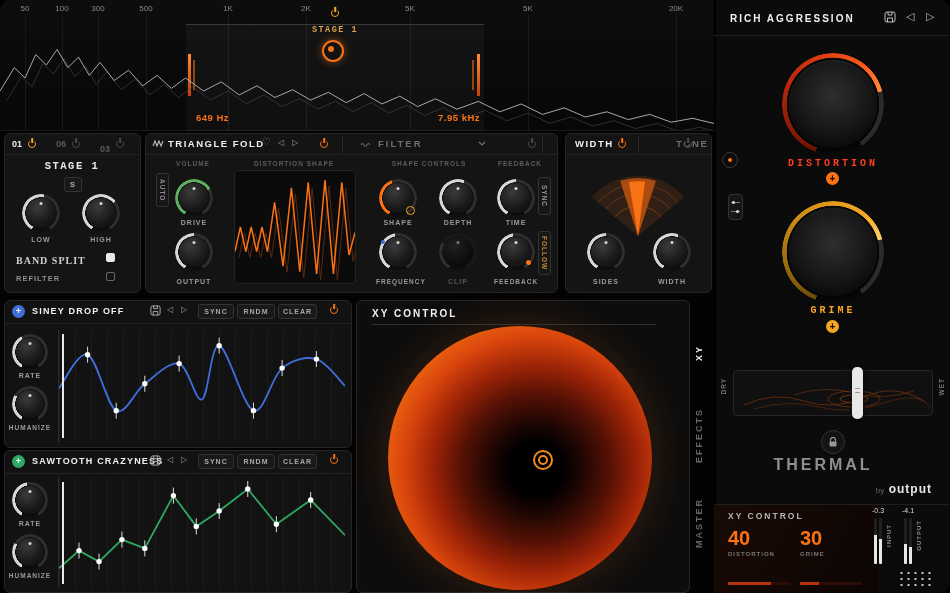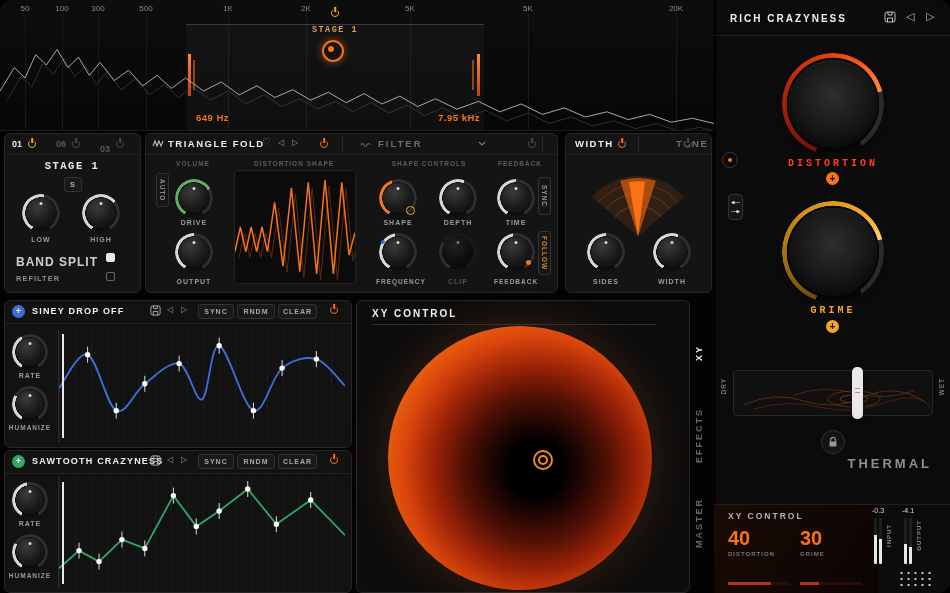--- a/index.html
+++ b/index.html
@@ -107,21 +107,21 @@
   <span class="pwr" style="left:116px;top:140px;color:#4a4a4a;"></span>
 
   <div class="abs b c" style="left:24px;top:160px;width:96px;font-size:10.5px;letter-spacing:1.5px;color:#e8e8e8;">STAGE 1</div>
   <div class="btn" style="left:64px;top:177px;width:16px;height:13px;font-size:8px;">S</div>
 
   <div class="knob" style="left:26px;top:198px;width:30px;height:30px;--a:160deg;"></div>
   <div class="knob" style="left:86px;top:198px;width:30px;height:30px;--a:200deg;"></div>
   <div class="abs lbl" style="left:26px;top:236px;width:30px;">LOW</div>
   <div class="abs lbl" style="left:86px;top:236px;width:30px;">HIGH</div>
 
-  <span class="abs b" style="left:16px;top:255px;font-size:12px;letter-spacing:1px;color:#cfcfcf;">BAND SPLIT</span>
+  <span class="abs b" style="left:16px;top:255px;font-size:10px;letter-spacing:1px;color:#cfcfcf;font-family:Liberation Serif, serif;">BAND SPLIT</span>
   <div class="chk on" style="left:106px;top:253px;"></div>
   <span class="abs b" style="left:16px;top:274px;font-size:7.5px;letter-spacing:1px;color:#8f8f8f;">REFILTER</span>
   <div class="chk" style="left:106px;top:272px;"></div>
 
   <div class="panel" style="left:145px;top:133px;width:413px;height:160px;">
     <div class="abs" style="left:0;top:0;width:100%;height:20px;border-bottom:1px solid #232323;"></div>
     <div class="abs" style="left:196px;top:2px;width:1px;height:17px;background:#2a2a2a;"></div>
     <div class="abs" style="left:396px;top:2px;width:1px;height:17px;background:#2a2a2a;"></div>
   </div>
   <svg class="abs" style="left:152px;top:139px;" width="12" height="9" viewBox="0 0 12 9">
@@ -311,21 +311,21 @@
   <div class="abs" style="left:533px;top:450px;width:20px;height:20px;border:2px solid #f08a1e;border-radius:50%;box-sizing:border-box;">
     <div class="abs" style="left:3px;top:3px;width:10px;height:10px;border:2px solid #f08a1e;border-radius:50%;box-sizing:border-box;"></div>
   </div>
 
   <span class="abs b vtext" style="left:694px;top:345px;font-size:9px;letter-spacing:2px;color:#f0f0f0;">XY</span>
   <span class="abs b vtext" style="left:694px;top:408px;font-size:9px;letter-spacing:2px;color:#666;">EFFECTS</span>
   <span class="abs b vtext" style="left:694px;top:498px;font-size:9px;letter-spacing:2px;color:#666;">MASTER</span>
 
   <div class="abs" style="left:714px;top:0;width:236px;height:593px;background:#0b0b0b;border-left:2px solid #000;box-sizing:border-box;"></div>
   <div class="abs" style="left:714px;top:0;width:236px;height:36px;border-bottom:1px solid #1f1f1f;box-sizing:border-box;"></div>
-  <span class="abs b" style="left:730px;top:13px;font-size:10px;letter-spacing:2px;color:#f0f0f0;">RICH CRAZYNESS</span>
+  <span class="abs b" style="left:730px;top:13px;font-size:10px;letter-spacing:2px;color:#f0f0f0;">RICH AGGRESSION</span>
   <svg class="abs" style="left:884px;top:11px;" width="12" height="12" viewBox="0 0 12 12" fill="none" stroke="#c0c0c0">
       <rect x="1" y="1" width="10" height="10" rx="2"></rect>
       <path d="M4 1v3h4V1M3.5 11V7h5v4"></path>
     </svg>
   <span class="abs" style="left:906px;top:10px;font-size:11px;color:#c0c0c0;">◁</span>
   <span class="abs" style="left:926px;top:10px;font-size:11px;color:#c0c0c0;">▷</span>
 
   <div class="abs" style="left:722px;top:152px;width:16px;height:16px;border:1.5px solid #3a3a3a;border-radius:50%;box-sizing:border-box;">
     <div class="abs" style="left:4.5px;top:4.5px;width:4px;height:4px;border-radius:50%;background:#f97316;"></div>
   </div>
@@ -360,21 +360,25 @@
   </div>
   <span class="abs b vtext" style="left:938px;top:378px;font-size:6.5px;letter-spacing:1px;color:#777;">WET</span>
 
   <div class="abs" style="left:821px;top:430px;width:24px;height:24px;border:1px solid #333;border-radius:50%;background:#141414;box-sizing:border-box;display:flex;align-items:center;justify-content:center;">
     <svg width="10" height="11" viewBox="0 0 10 11">
         <path d="M2.5 4.5V3a2.5 2.5 0 0 1 5 0v1.5" fill="none" stroke="#999" stroke-width="1.2"></path>
         <rect x="1.5" y="4.5" width="7" height="5" rx="1" fill="#999"></rect>
       </svg>
   </div>
 
-  <div class="abs b" style="left:714px;top:456px;width:218px;text-align:right;font-size:13px;letter-spacing:3px;color:#8f8f8f;">THERMAL</div>
+  <div class="abs b" style="left:714px;top:456px;width:218px;text-align:center;font-size:16px;letter-spacing:3px;color:#8f8f8f;">THERMAL</div>
+  <div class="abs" style="left:714px;top:479px;width:218px;text-align:right;">
+    <span style="font-size:8px;color:#666;">by</span>
+    <span class="b" style="font-size:12px;color:#e8e8e8;letter-spacing:1px;">output</span>
+  </div>
 
   <div class="abs" style="left:714px;top:504px;width:236px;height:1px;background:#1f1f1f;"></div>
   <div class="abs" style="left:714px;top:505px;width:164px;height:88px;background:linear-gradient(120deg,#190a05,#0c0503);"></div>
   <span class="abs b" style="left:728px;top:511px;font-size:8.5px;letter-spacing:2px;color:#b5b5b5;">XY CONTROL</span>
   <span class="abs b" style="left:728px;top:527px;font-size:20px;color:#f97316;">40</span>
   <span class="abs b" style="left:728px;top:551px;font-size:6px;letter-spacing:1px;color:#777;">DISTORTION</span>
   <span class="abs b" style="left:800px;top:527px;font-size:20px;color:#f97316;">30</span>
   <span class="abs b" style="left:800px;top:551px;font-size:6px;letter-spacing:1px;color:#777;">GRIME</span>
   <div class="abs" style="left:728px;top:582px;width:62px;height:3px;background:#2b0d06;">
     <div class="abs" style="left:0;top:0;width:70%;height:3px;background:#b5330e;"></div>

